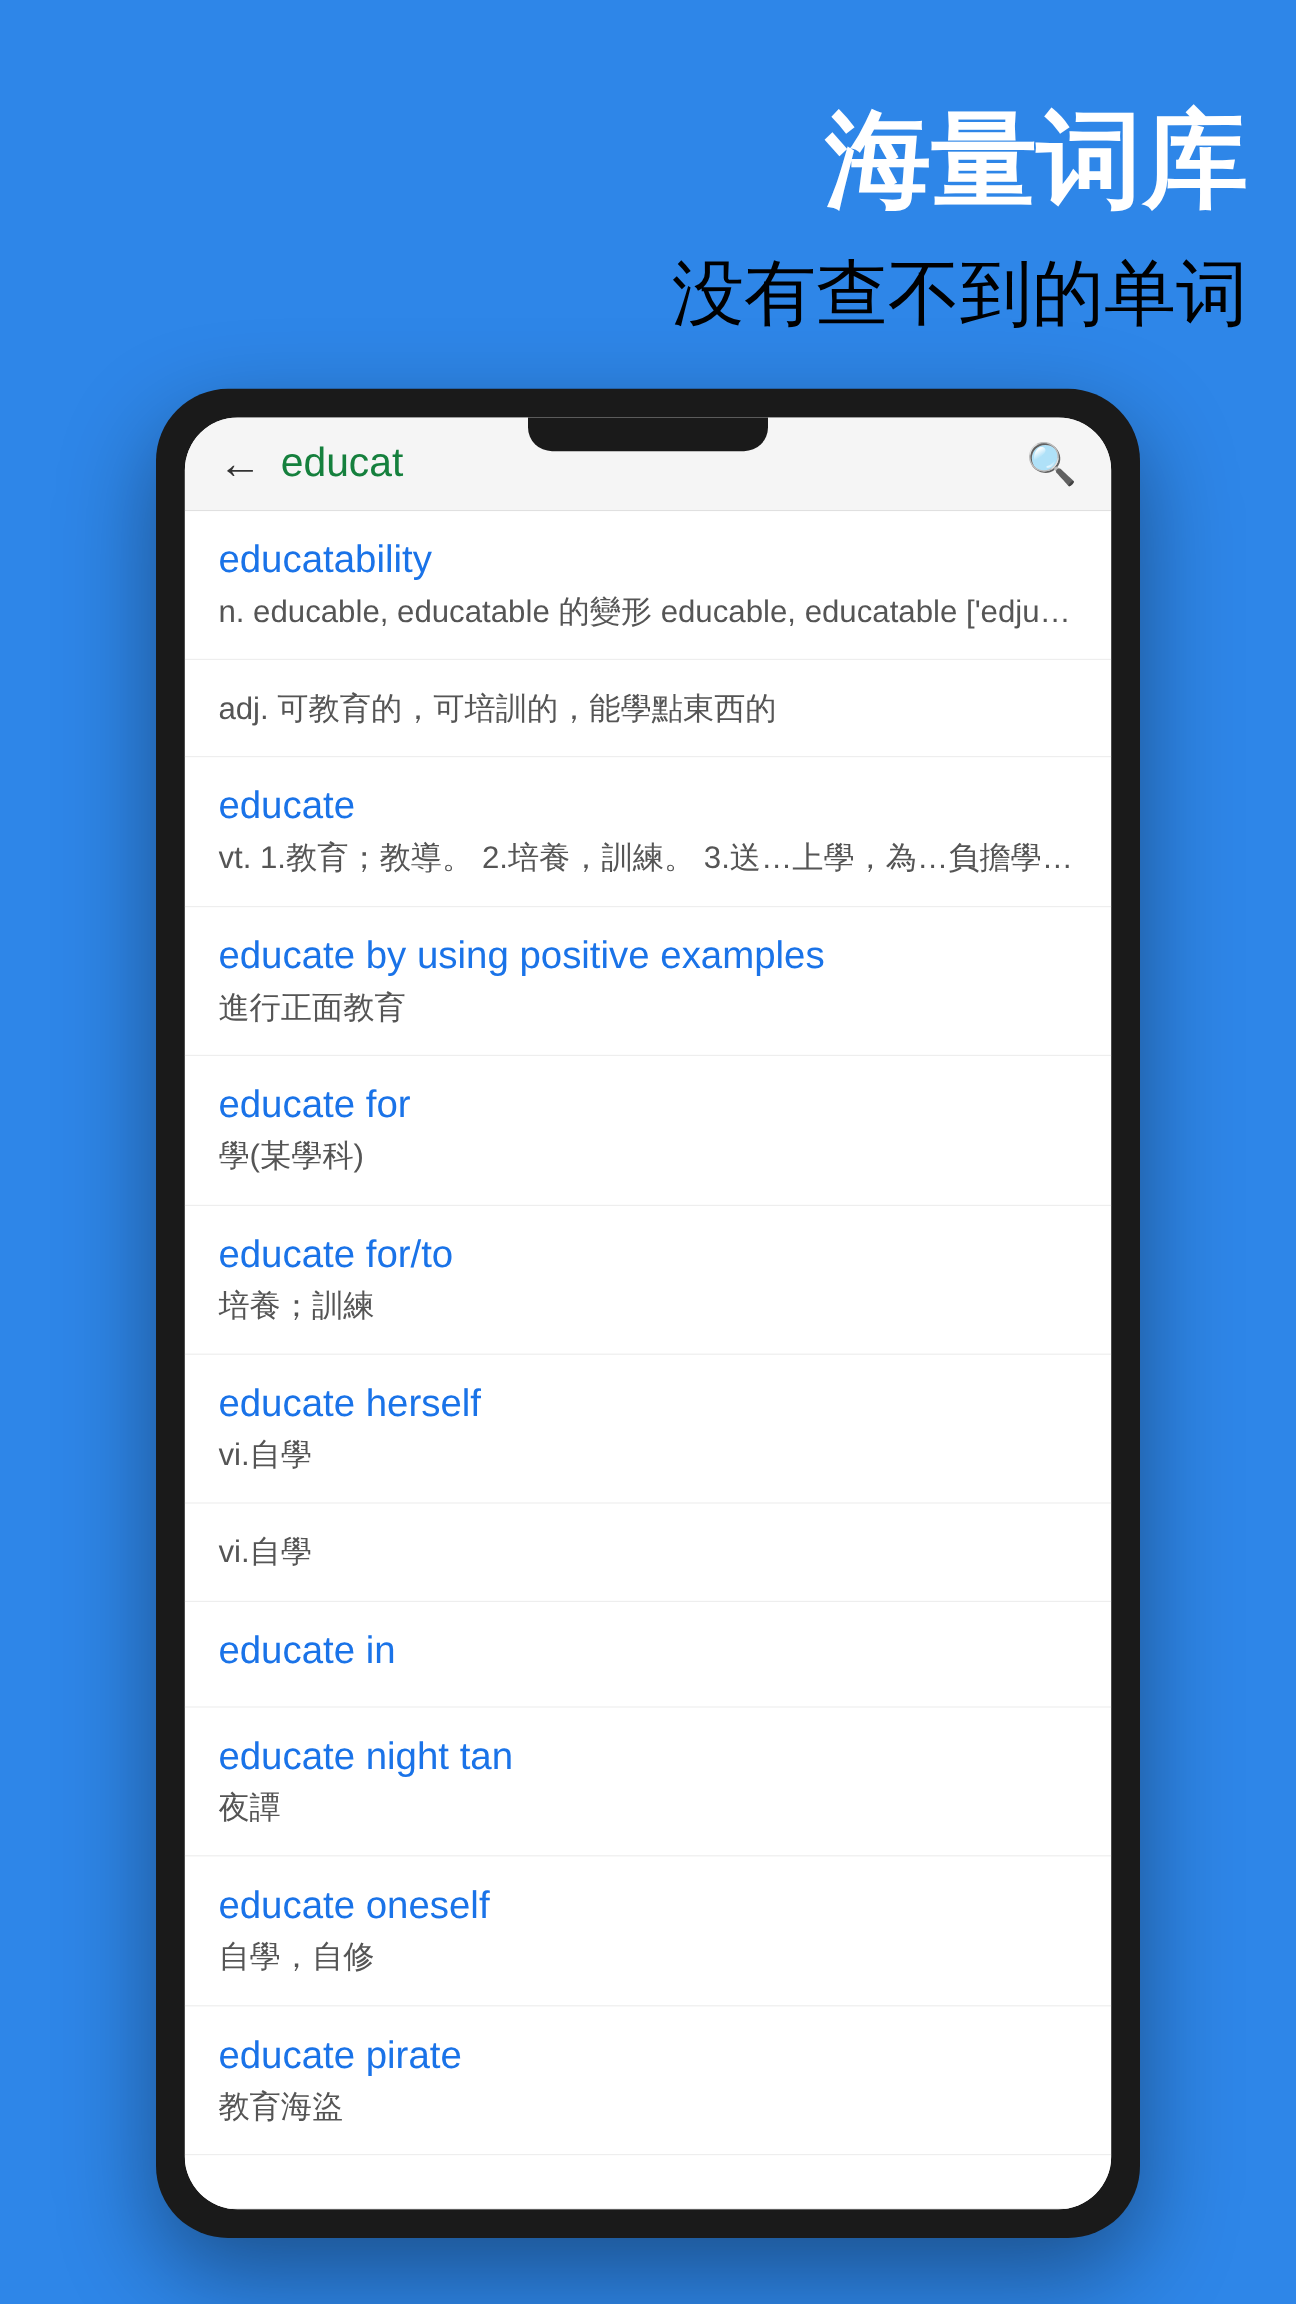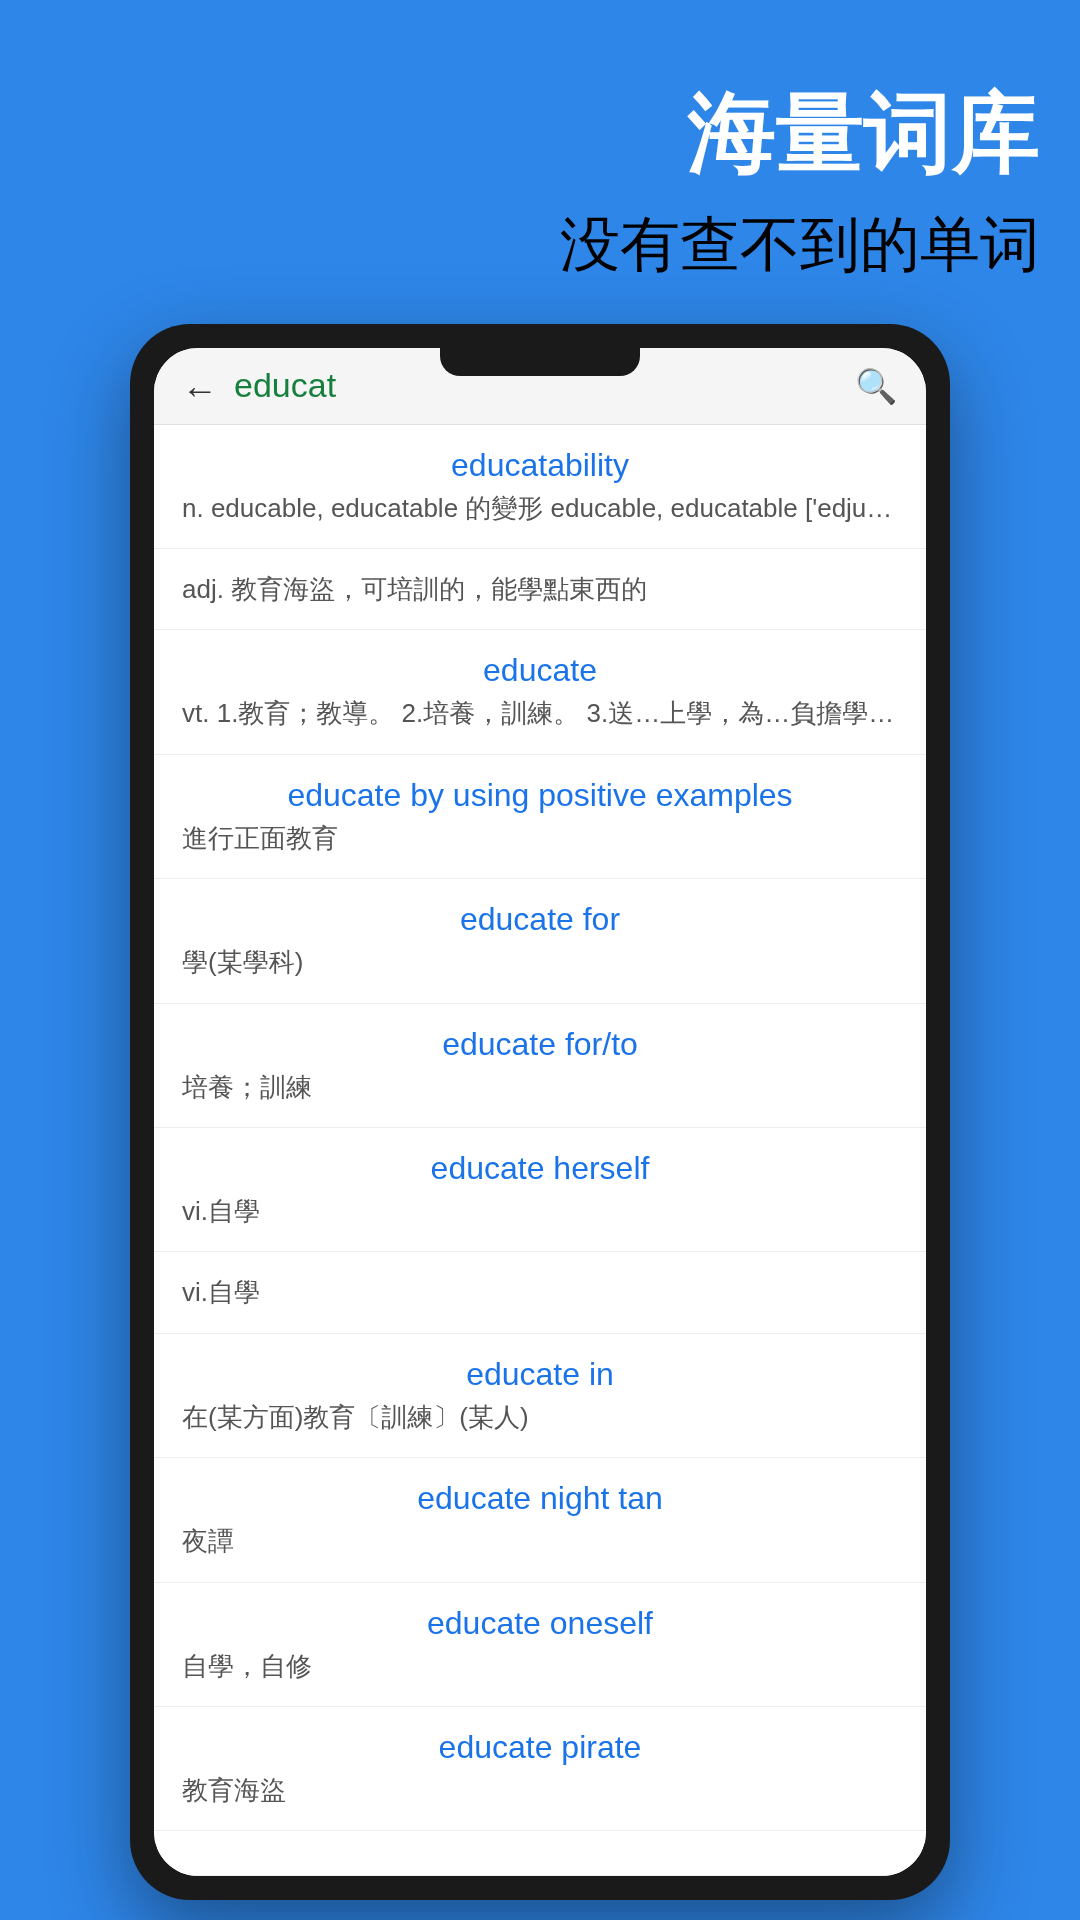--- a/index.html
+++ b/index.html
@@ -96,21 +96,20 @@
     }
 
     .result-term {
       font-size: 32px;
       color: #1a73e8;
       font-weight: 500;
       margin-bottom: 6px;
       white-space: nowrap;
       overflow: hidden;
       text-overflow: ellipsis;
-      text-align: center;
     }
 
     .result-def {
       font-size: 26px;
       color: #555555;
       line-height: 1.4;
       white-space: nowrap;
       overflow: hidden;
       text-overflow: ellipsis;
     }
@@ -144,21 +143,21 @@
       <input class="search-input" type="text" value="educat" style="">
       <span class="search-icon">🔍</span>
     </div>
 
     <div class="results-list">
     <div class="result-item">
           <div class="result-term">educatability</div>
           <div class="result-def">n.   educable, educatable 的變形   educable, educatable   ['edjuk?b...</div>
         </div>
         <div class="result-item">
-          <div class="result-def">adj. 教育海盜，可培訓的，能學點東西的</div>
+          <div class="result-def">adj. 可教育的，可培訓的，能學點東西的</div>
         </div>
         <div class="result-item">
           <div class="result-term">educate</div>
           <div class="result-def">vt.  1.教育；教導。 2.培養，訓練。 3.送…上學，為…負擔學費。   n...</div>
         </div>
         <div class="result-item">
           <div class="result-term">educate by using positive examples</div>
           <div class="result-def">進行正面教育</div>
         </div>
         <div class="result-item">
@@ -171,21 +170,20 @@
         </div>
         <div class="result-item">
           <div class="result-term">educate herself</div>
           <div class="result-def">vi.自學</div>
         </div>
         <div class="result-item">
           <div class="result-def">vi.自學</div>
         </div>
         <div class="result-item">
           <div class="result-term">educate in</div>
-          <div class="result-def">在(某方面)教育〔訓練〕(某人)</div>
         </div>
         <div class="result-item">
           <div class="result-term">educate night tan</div>
           <div class="result-def">夜譚</div>
         </div>
         <div class="result-item">
           <div class="result-term">educate oneself</div>
           <div class="result-def">自學，自修</div>
         </div>
         <div class="result-item">

